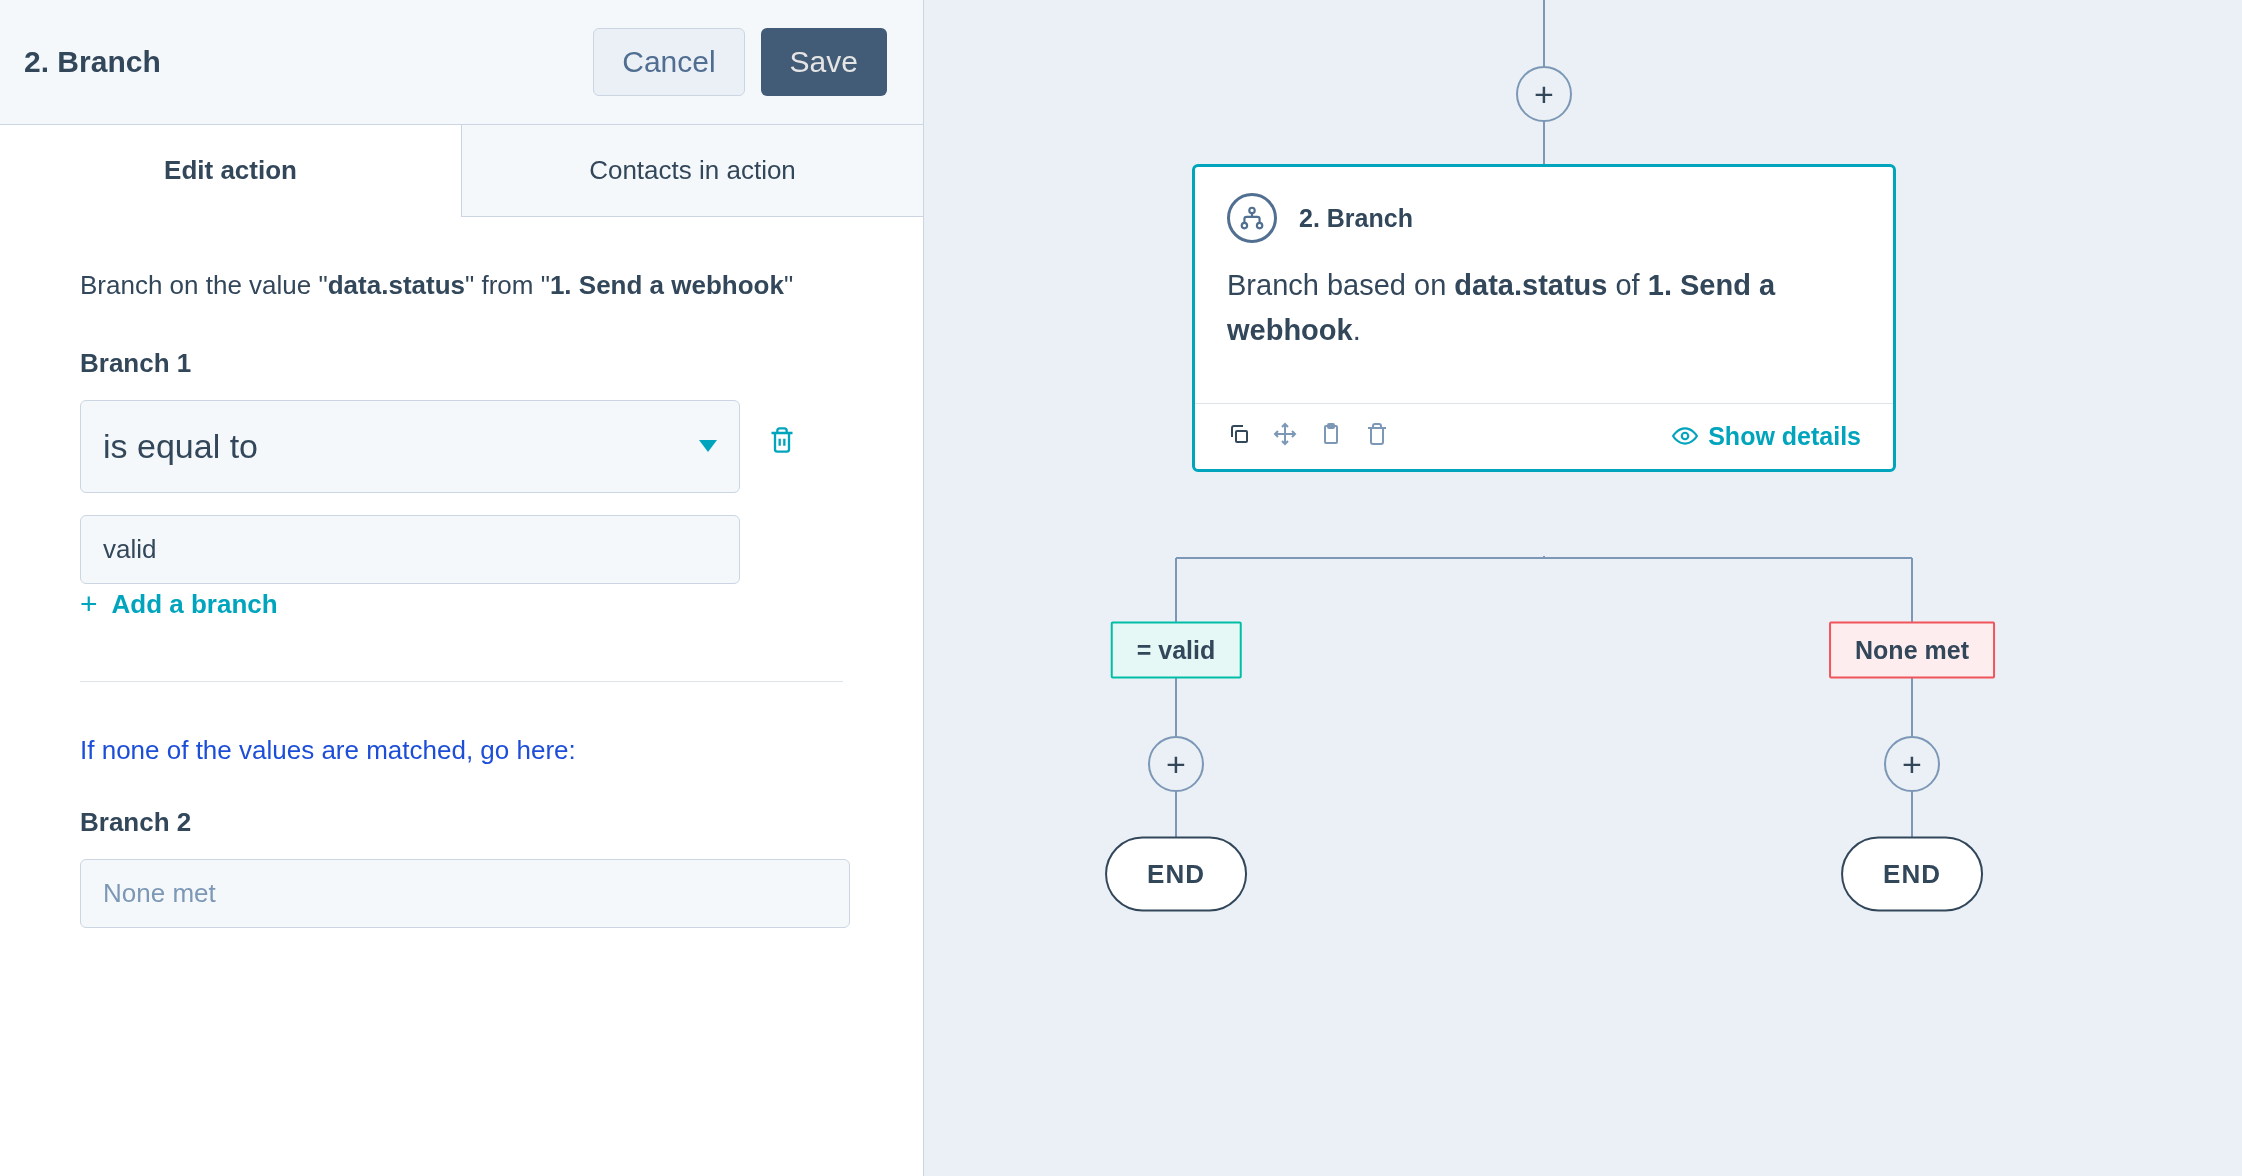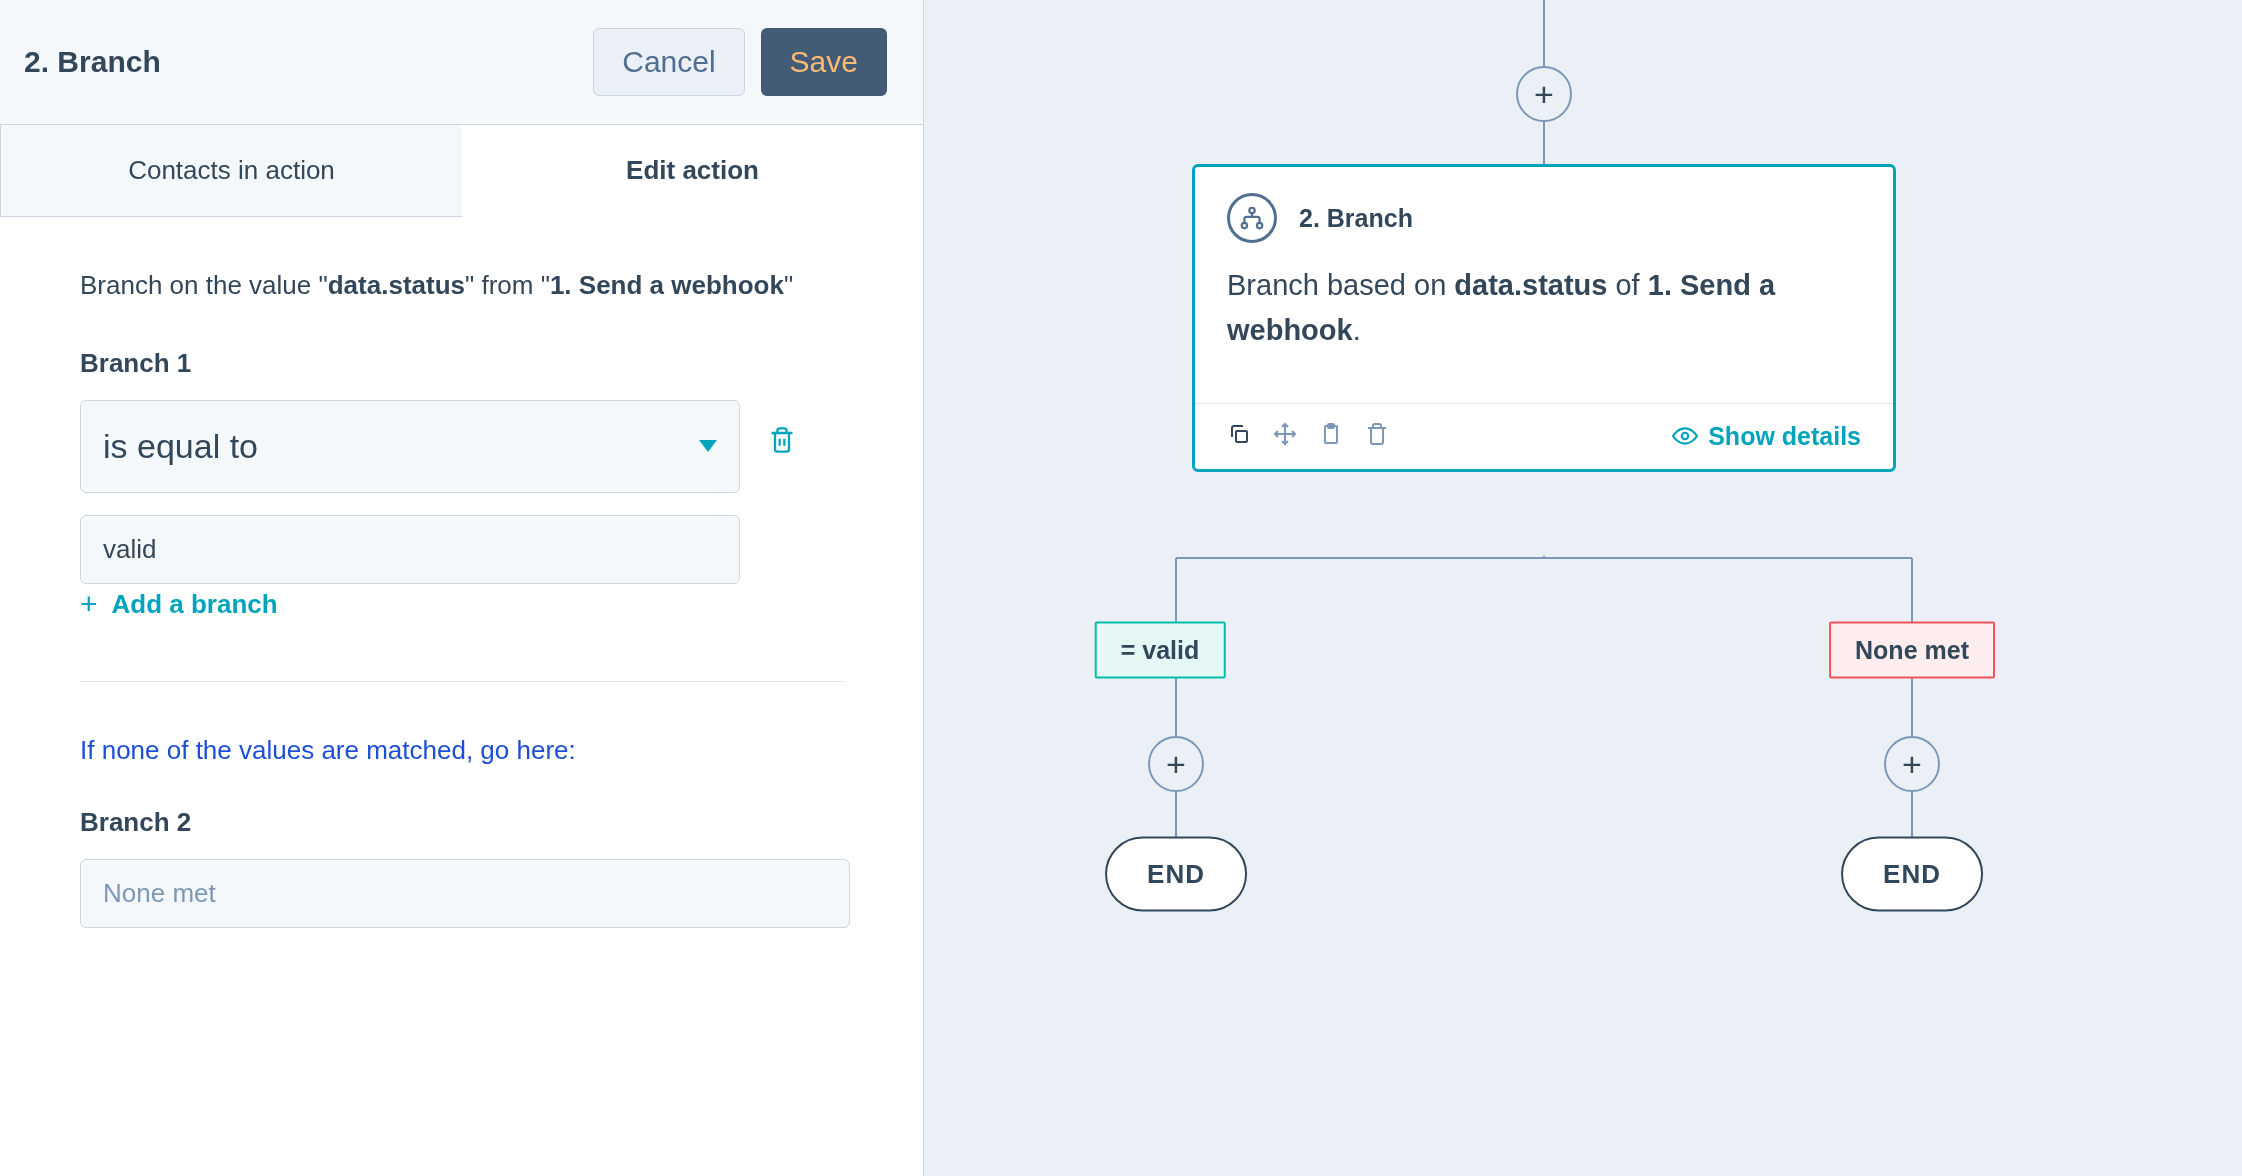--- a/index.html
+++ b/index.html
@@ -41,21 +41,21 @@
   font-weight: 400;
   border: 1px solid transparent;
 }
 .btn-cancel {
   background: #eaf0f6;
   border: 1px solid #cbd6e2;
   color: #506e91;
 }
 .btn-save {
   background: #425b76;
-  color: #fdba74;
+  color: #e5e5e5;
 }
 .tabs {
   display: flex;
   background: #fff;
 }
 .tab {
   flex: 1;
   text-align: center;
   padding: 30px 0;
   font-size: 26px;
@@ -252,22 +252,22 @@
 
 <div class="panel-left">
   <div class="panel-header">
     <div class="panel-title">2. Branch</div>
     <div class="panel-header-buttons">
       <button class="btn btn-cancel">Cancel</button>
       <button class="btn btn-save">Save</button>
     </div>
   </div>
   <div class="tabs">
+    <div class="tab active">Edit action</div>
     <div class="tab">Contacts in action</div>
-    <div class="tab active">Edit action</div>
   </div>
   <div class="panel-body">
     <div class="desc">
       <span>Branch on the value "</span><b>data.status</b><span>" from "</span><b>1. Send a webhook</b><span>"</span>
     </div>
     <div class="field-label">Branch 1</div>
     <div class="select-row">
       <div class="select">
         <span class="select-text">is equal to</span>
         <span class="caret-down"></span>
@@ -345,21 +345,21 @@
       <span class="show-details">
         <svg width="26" height="26" viewBox="0 0 24 24" fill="none" stroke="currentColor" stroke-width="2">
             <path d="M1 12s4-7 11-7 11 7 11 7-4 7-11 7S1 12 1 12z"></path>
             <circle cx="12" cy="12" r="3"></circle>
           </svg>
         <span>Show details</span>
       </span>
     </div>
   </div>
 
-  <div class="branch-label valid" style="left:236px; top:650px;">= valid</div>
+  <div class="branch-label valid" style="left:252px; top:650px;">= valid</div>
   <div class="branch-label none" style="left:988px; top:650px;">None met</div>
 
   <div class="node-add" style="left:252px; top:764px;">
     <span>+</span>
   </div>
   <div class="node-add" style="left:988px; top:764px;">
     <span>+</span>
   </div>
 
   <div class="end-node" style="left:252px; top:874px;">END</div>

